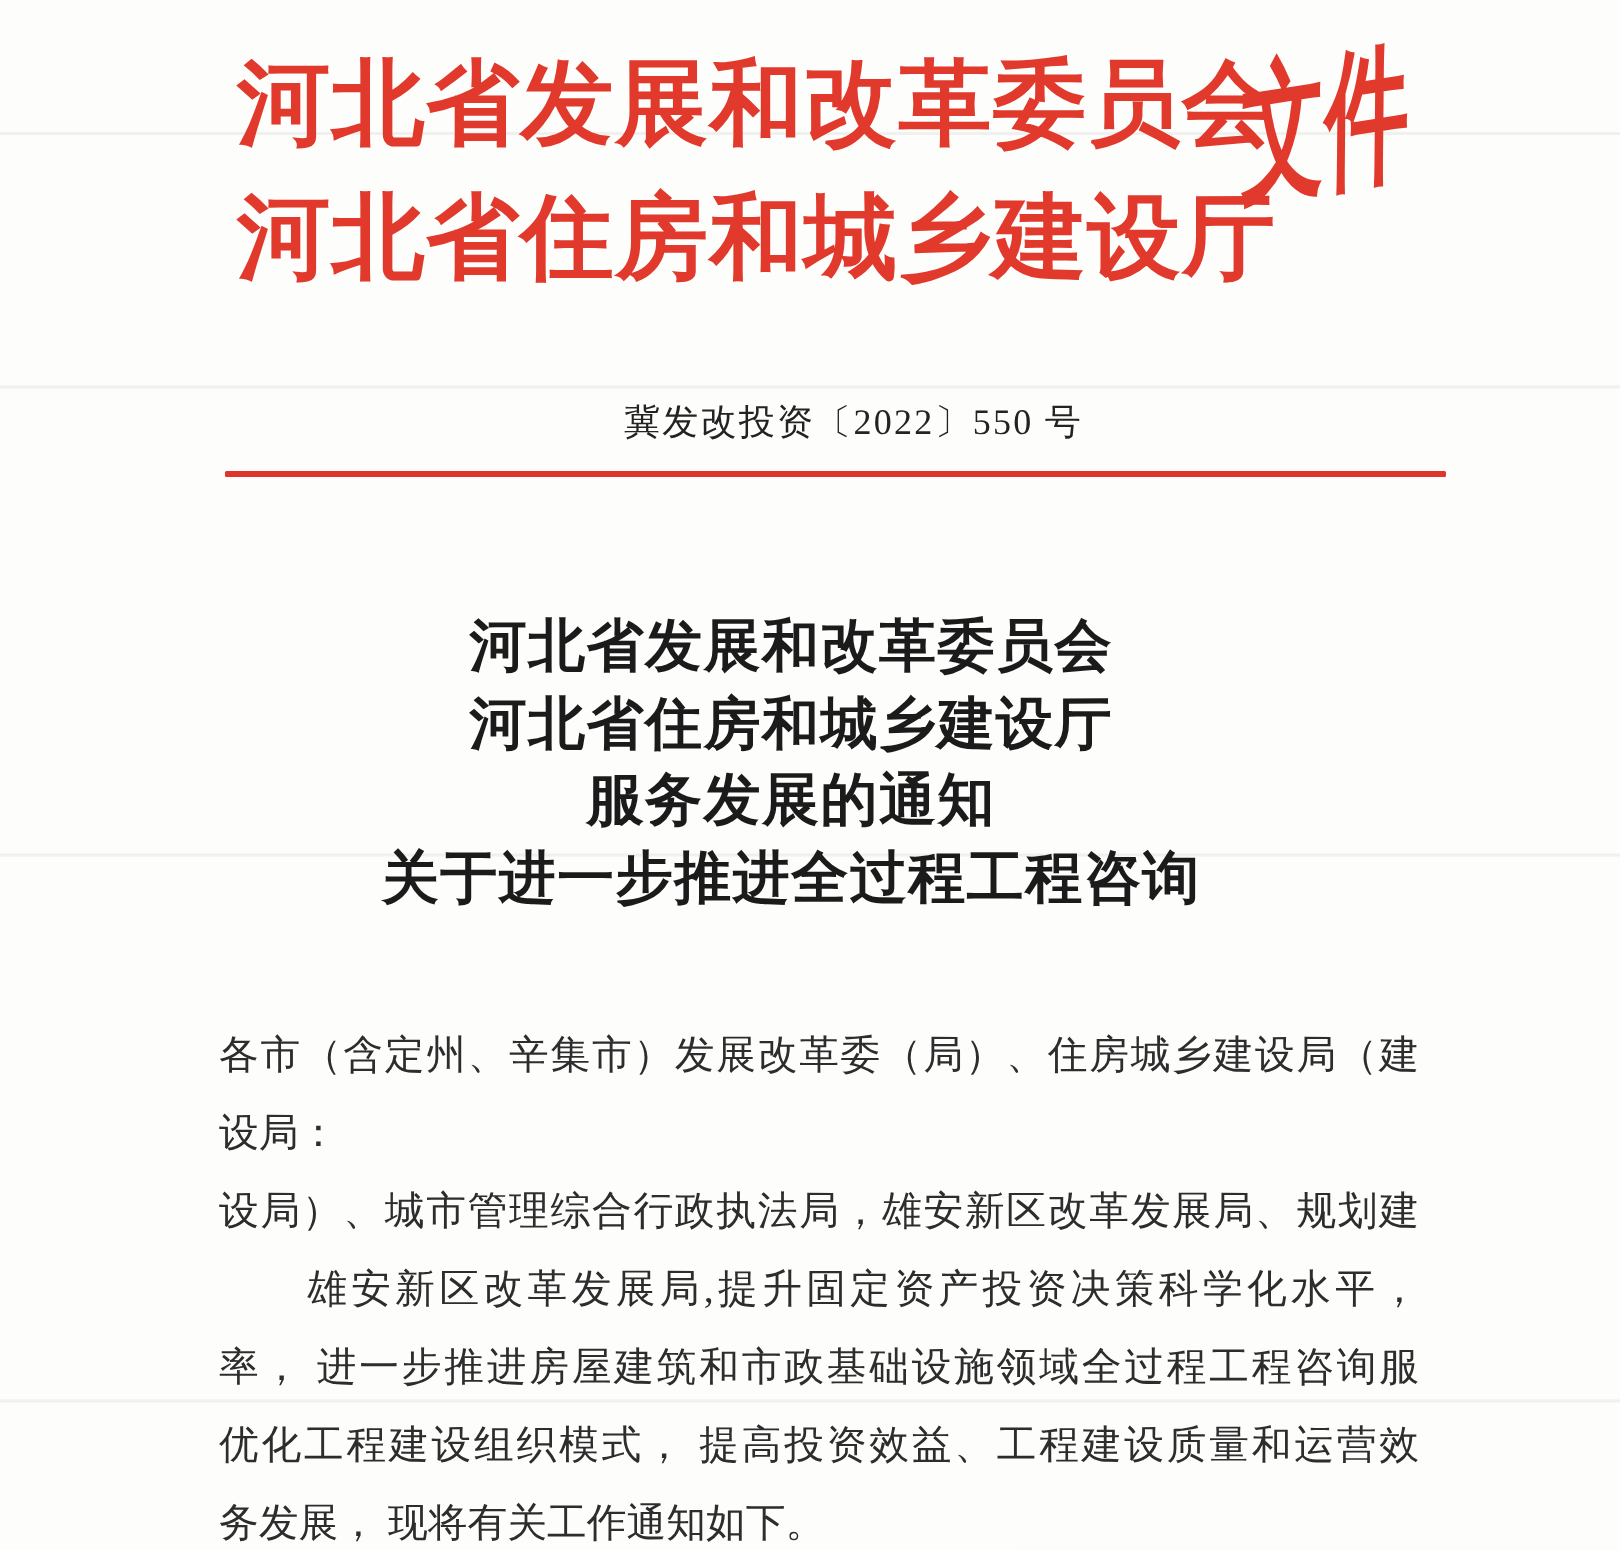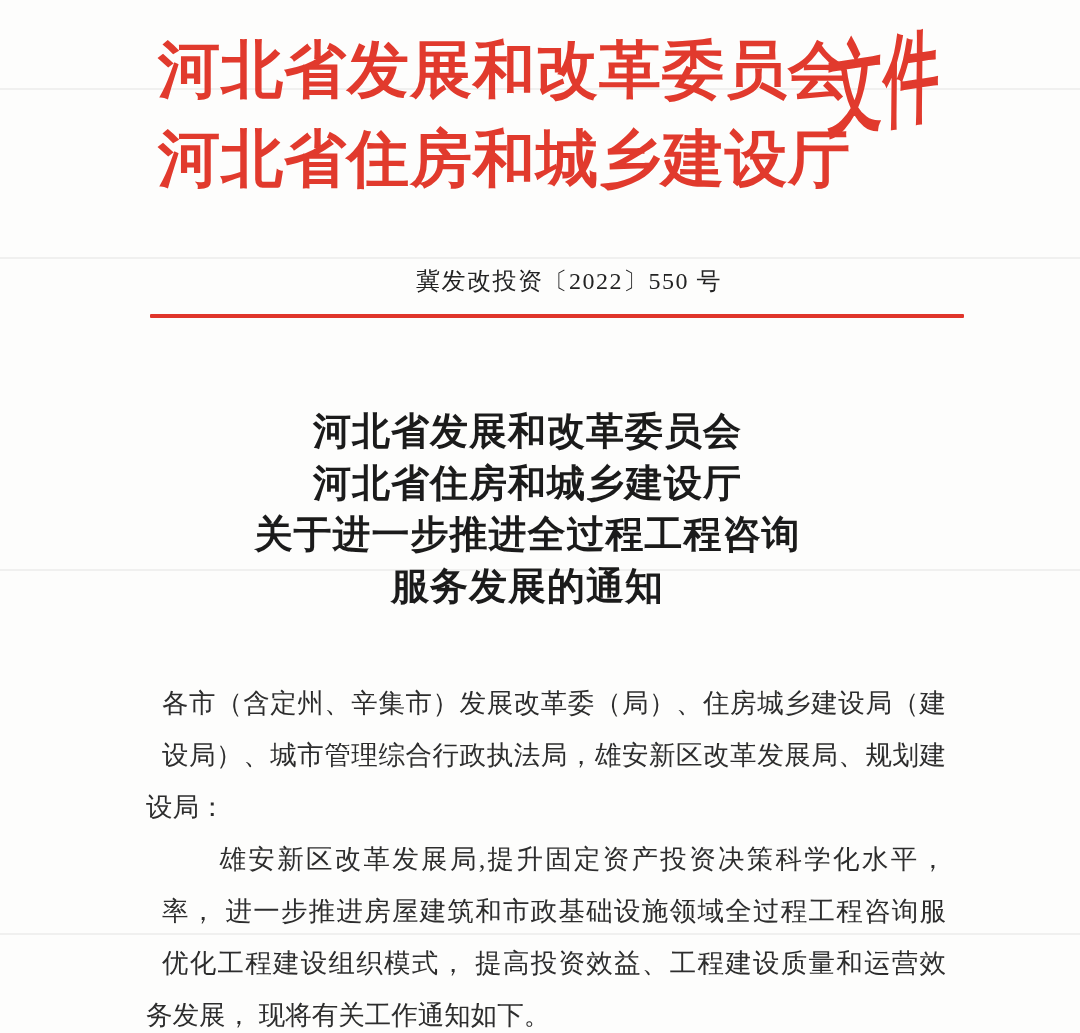--- a/index.html
+++ b/index.html
@@ -92,21 +92,20 @@
     line-height: 52px;
     color: #2d2d2d;
   }
   .recipients { top: 677px; }
   .paragraph  { top: 833px; }
 
   
   .jlines .tline.fill {
     text-align: justify;
     text-align-last: justify;
-    margin-left: 16px;
   }
   .tline { white-space: pre-wrap; }
 </style>
 </head>
 <body>
 
 <div class="page">
 
   <div class="streak s1"></div>
   <div class="streak s2"></div>
@@ -120,28 +119,28 @@
 
   <div class="doc-mark">文件</div>
 
   <div class="doc-number">冀发改投资〔2022〕550 号</div>
 
   <div class="red-rule"></div>
 
   <div class="doc-title">
       <div class="tline fill">河北省发展和改革委员会</div>
       <div class="tline fill">河北省住房和城乡建设厅</div>
+      <div class="tline">服务发展的通知</div>
       <div class="tline fill">关于进一步推进全过程工程咨询</div>
-      <div class="tline">服务发展的通知</div>
     </div>
 
   <div class="body-text recipients jlines">
       <div class="tline fill">各市（含定州、辛集市）发展改革委（局）、住房城乡建设局（建</div>
+      <div class="tline">设局：</div>
       <div class="tline fill">设局）、城市管理综合行政执法局，雄安新区改革发展局、规划建</div>
-      <div class="tline">设局：</div>
     </div>
 
   <div class="body-text paragraph jlines">
       <div class="tline fill">　　雄安新区改革发展局,提升固定资产投资决策科学化水平，</div>
       <div class="tline fill">率， 进一步推进房屋建筑和市政基础设施领域全过程工程咨询服</div>
       <div class="tline fill">优化工程建设组织模式， 提高投资效益、工程建设质量和运营效</div>
       <div class="tline">务发展， 现将有关工作通知如下。</div>
     </div>
 
 </div>

